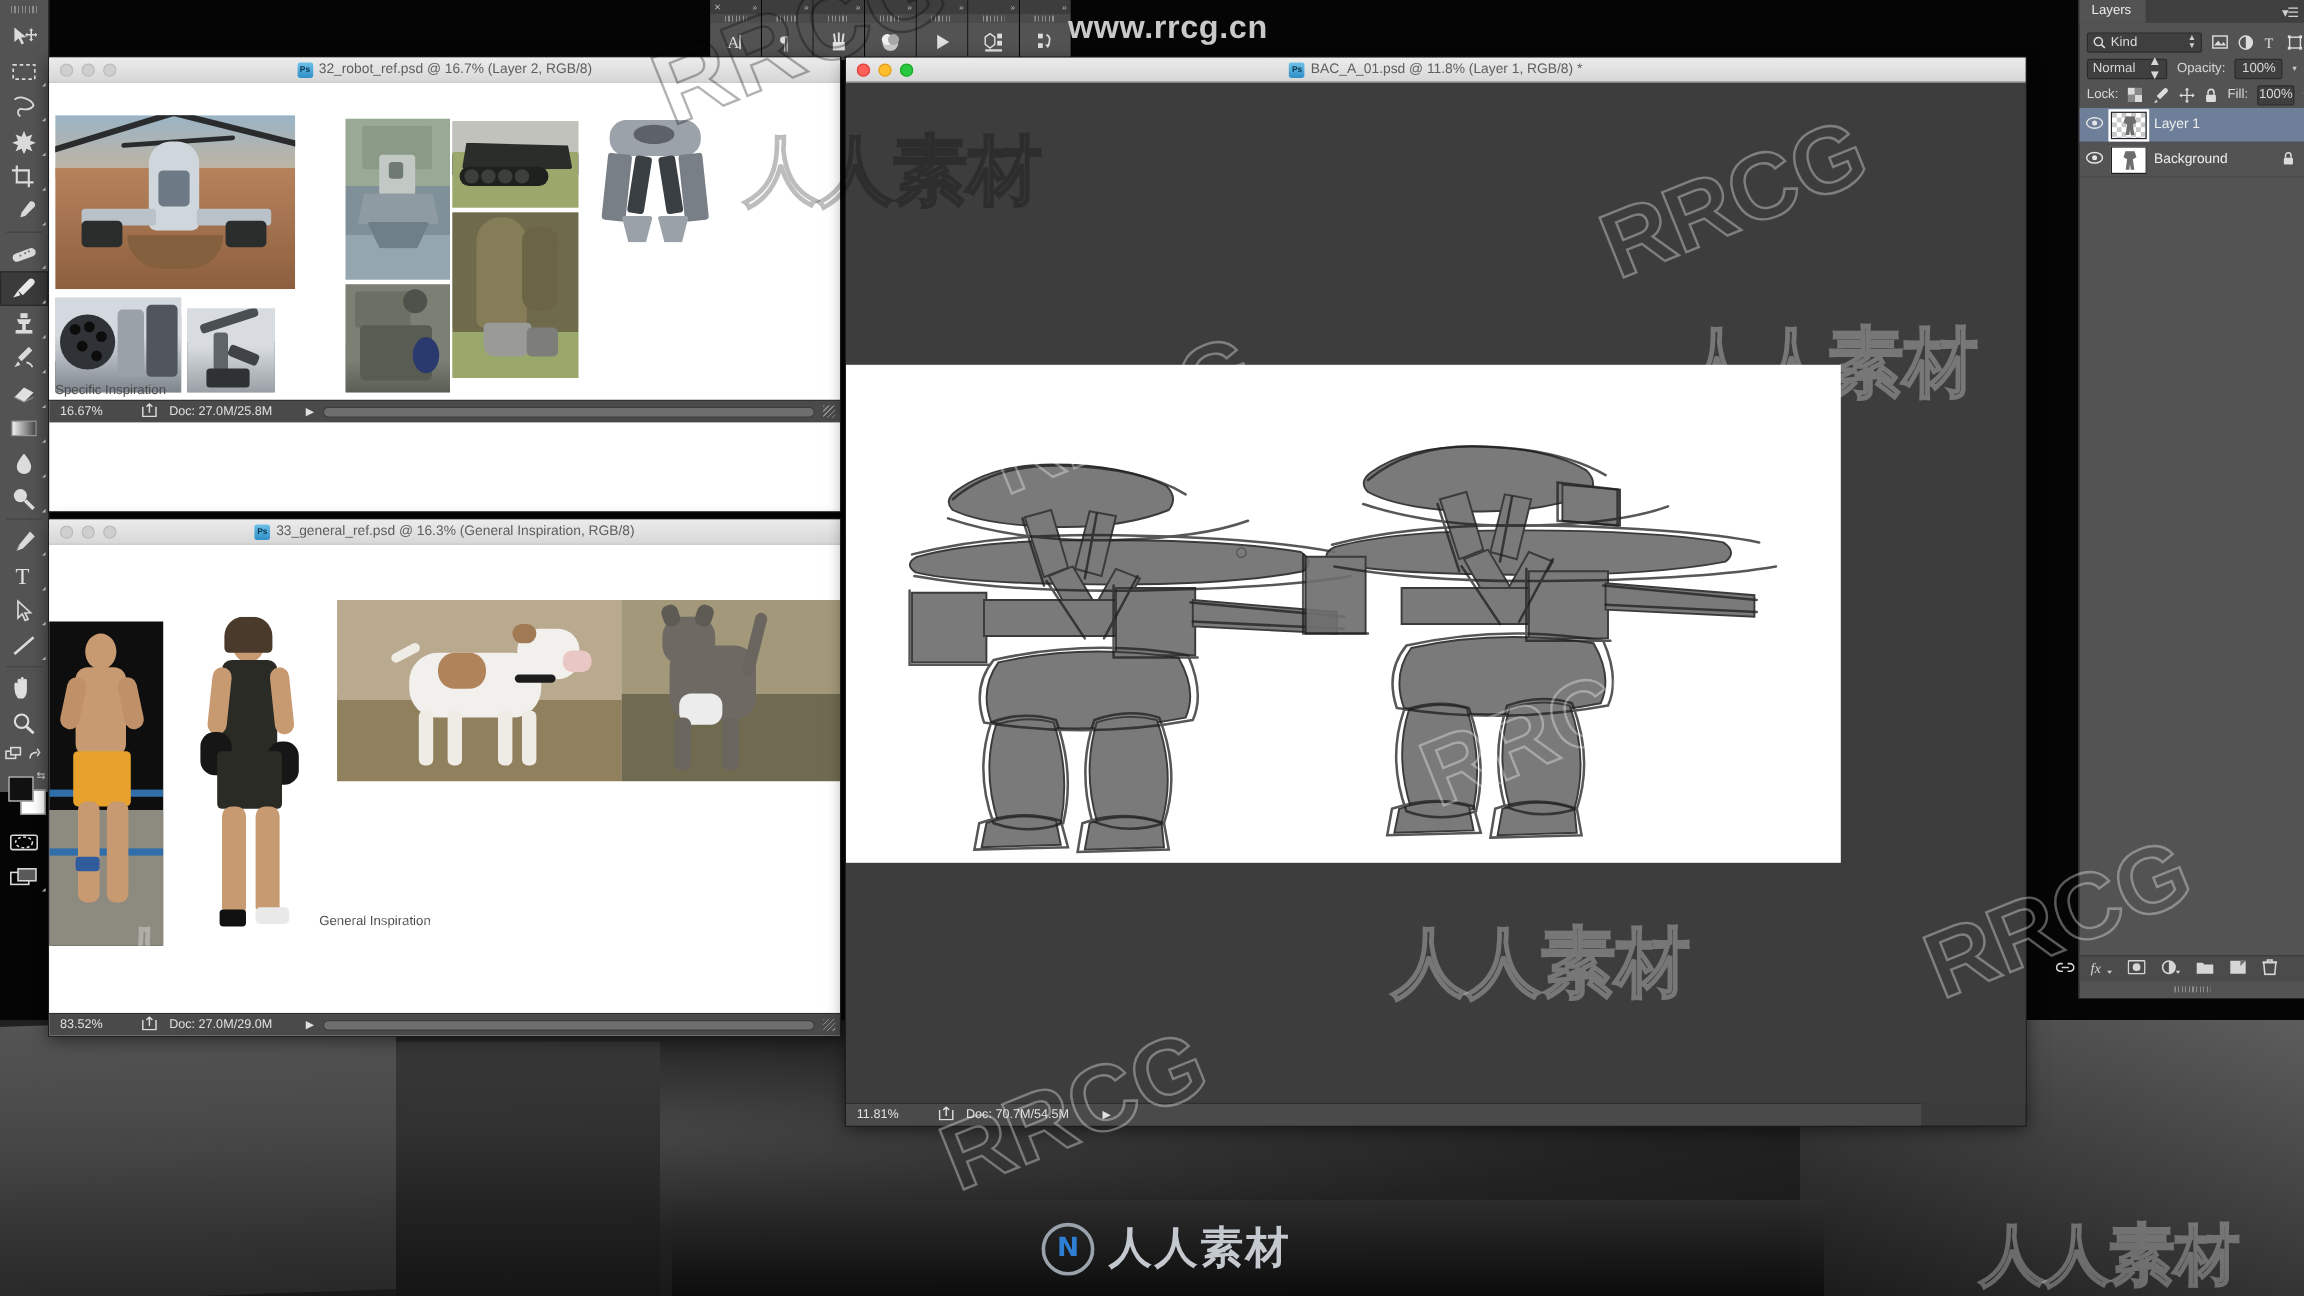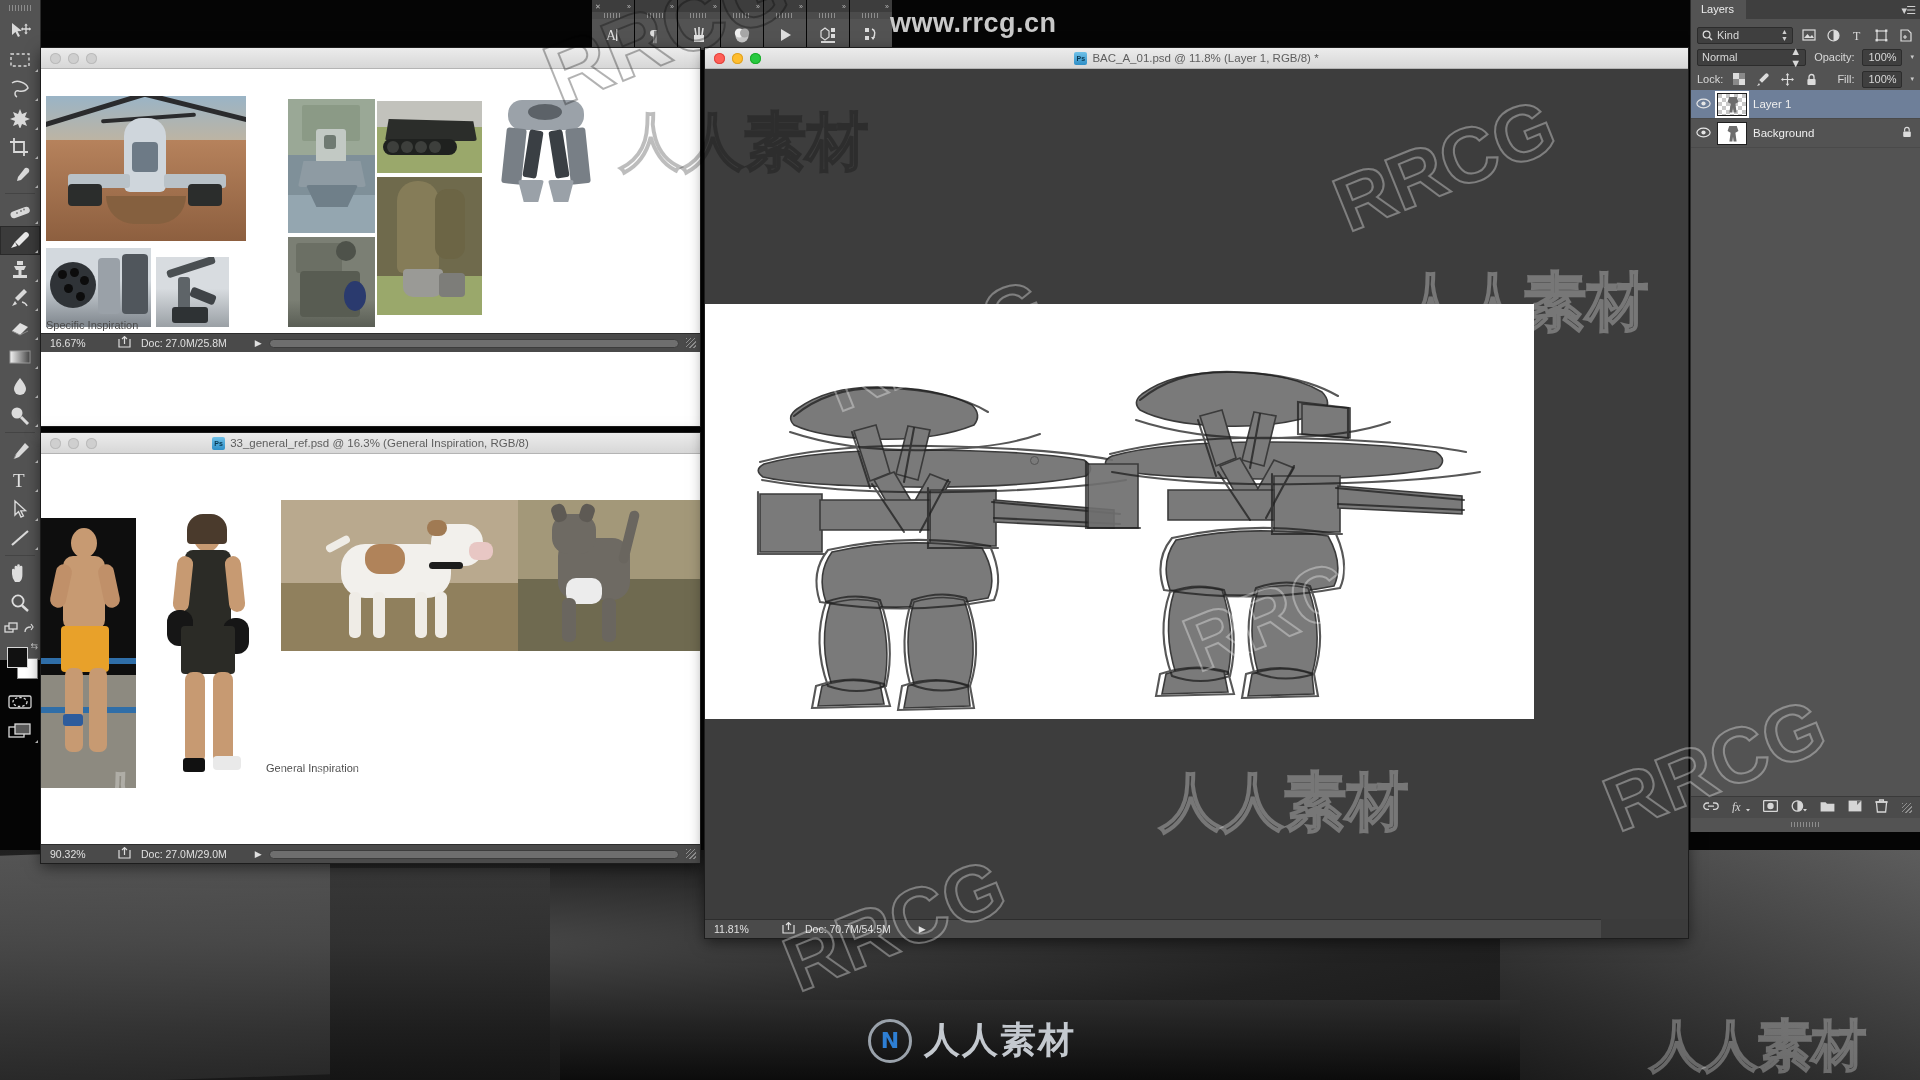--- a/index.html
+++ b/index.html
@@ -43,21 +43,21 @@
   .dockcol .hdr{ height:12px; display:flex; align-items:center; justify-content:space-between;
     padding:0 3px; background:#3d3d3d;}
   .dockcol .hdr span{ color:#b9b9b9; font-size:7px; line-height:1;}
   .dockcol .grip2{height:7px;background:#4b4b4b;display:flex;align-items:center;justify-content:center;}
   .dockcol .grip2 i{width:18px;height:5px;background:repeating-linear-gradient(90deg,#8d8d8d 0 1px,transparent 1px 3px);}
   .dockcol .ico{ height:31px; display:flex; align-items:center;justify-content:center;
     color:#d9d9d9; font-size:17px; background:#535353;}
   .dockcol.first .hdr{ justify-content:space-between; }
 
   
-  #layers{ position:absolute; right:0; top:0; width:230px; height:832px; background:#535353;
+  #layers{ position:absolute; right:0; top:0; width:188px; height:832px; background:#535353;
     border-left:1px solid #2b2b2b; color:#d8d8d8; font-size:11px; }
   #layers .ptabs{ height:19px; background:#3f3f3f; display:flex; align-items:flex-end; position:relative;}
   #layers .ptab{ background:#535353; padding:3px 12px 4px 10px; font-size:11px; color:#ededed;}
   #layers .pmenu{ position:absolute; right:5px; top:4px; color:#d0d0d0; font-size:11px; letter-spacing:-1px;}
   .lrow{ display:flex; align-items:center; height:22px; padding:0 6px; gap:8px; }
   .kindbox{ flex:0 0 96px; height:17px; background:#3f3f3f; border:1px solid #2c2c2c; border-radius:2px;
     display:flex; align-items:center; gap:4px; padding:0 4px; font-size:11px;}
   .kindbox .stepper{margin-left:auto; font-size:7px; line-height:7px; color:#cfcfcf; text-align:center;}
   .filterico{ width:17px;height:17px; display:flex;align-items:center;justify-content:center;
     color:#cfcfcf; font-size:11px;}
@@ -444,20 +444,24 @@
   </div>
 </div>
 
 <div class="win" id="win-robot" style="left:41px; top:48px; width:659px; height:378px;">
   <div class="titlebar">
     <div class="tlights">
       <i class="tl-gray"></i>
       <i class="tl-gray"></i>
       <i class="tl-gray"></i>
     </div>
+    <div class="ttitle">
+      <span class="psico">Ps</span>
+      <span>32_robot_ref.psd @ 16.7% (Layer 2, RGB/8)</span>
+    </div>
   </div>
   <div class="canvas" style="height:264px;">
 
     <div class="ph heli" style="left:5px; top:27px; width:200px; height:145px;">
       <div style="position:absolute;left:0;top:0;width:100%;height:36%;background:linear-gradient(180deg,#9ab4c6,#c3b49d)"></div>
       <div style="position:absolute;left:0;top:30%;width:100%;height:70%;background:linear-gradient(180deg,#b6825c,#8d5f3f)"></div>
       <div class="blade" style="left:-8px;top:10px;width:120px;height:5px;transform:rotate(-17deg)"></div>
       <div class="blade" style="left:88px;top:8px;width:120px;height:5px;transform:rotate(14deg)"></div>
       <div class="blade" style="left:55px;top:20px;width:95px;height:4px;transform:rotate(-4deg)"></div>
       <div class="lump" style="left:78px;top:22px;width:42px;height:74px;background:#cfd6dc;border-radius:18px 18px 6px 6px;"></div>
@@ -616,21 +620,21 @@
       <div class="lump" style="left:34px;top:4px;width:14px;height:18px;background:#5e5a54;border-radius:6px;transform:rotate(-18deg)"></div>
       <div class="lump" style="left:62px;top:4px;width:14px;height:18px;background:#5e5a54;border-radius:6px;transform:rotate(18deg)"></div>
       <div class="lump" style="left:48px;top:78px;width:36px;height:26px;background:#ececec;border-radius:10px"></div>
       <div class="lump" style="left:44px;top:98px;width:14px;height:44px;background:#6a665f;border-radius:6px"></div>
       <div class="lump" style="left:84px;top:98px;width:14px;height:44px;background:#6a665f;border-radius:6px"></div>
       <div class="lump" style="left:106px;top:10px;width:10px;height:54px;background:#6a665f;border-radius:5px;transform:rotate(14deg)"></div>
     </div>
     <div class="lbl" style="left:225px; top:308px;">General Inspiration</div>
   </div>
   <div class="statusbar">
-    <span class="sb-zoom">90.32%</span>
+    <span class="sb-zoom">83.52%</span>
     <span class="sb-share">
       <svg width="13" height="12" viewBox="0 0 13 12">
           <path d="M1 3 v8 h11 V3" fill="none" stroke="#ddd" stroke-width="1.2"></path>
           <path d="M6.5 8 V1 M4 3 l2.5-2.4 L9 3" fill="none" stroke="#ddd" stroke-width="1.2"></path>
         </svg>
     </span>
     <span class="sb-doc">Doc: 27.0M/29.0M</span>
     <span class="sb-arrow">▶</span>
     <span class="sb-track"></span>
     <span class="sb-grip"></span>

